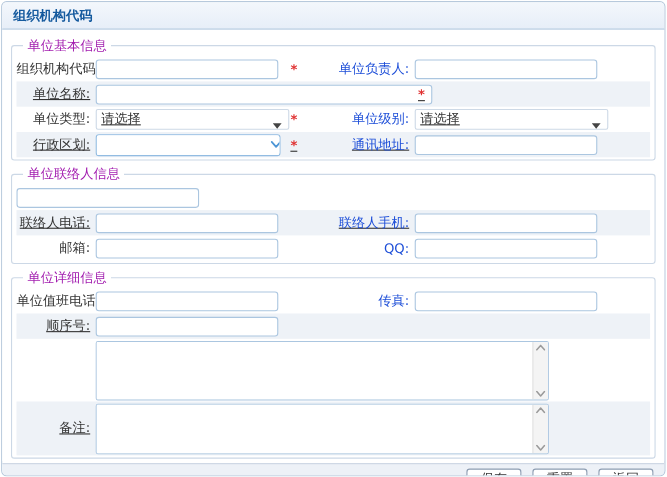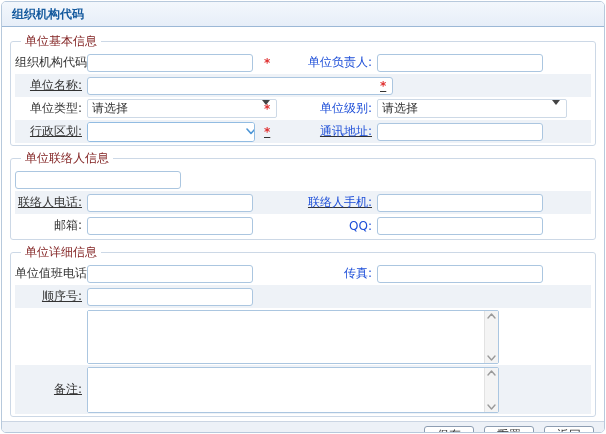--- a/index.html
+++ b/index.html
@@ -36,21 +36,21 @@
   }
   .content { flex: 1 1 auto; padding: 2px 6px 0 6px; background:#fff; }
   fieldset {
     border: 1px solid #ccd8e6;
     border-radius: 3px;
     margin: 4px 2px 2px 2px;
     padding: 1px 4px 2px 4px;
   }
   legend {
     font-size: 12px;
-    color: #7f1d1d;
+    color: #a21caf;
     padding: 0 4px;
     margin-left: 6px;
   }
   .row {
     display: grid;
     grid-template-columns: 72px 174px 14px 102px 174px 12px auto;
     align-items: center;
     min-height: 23px;
   }
   .row.alt { background: #eef2f7; text-decoration: underline; }
@@ -66,27 +66,28 @@
     font-family: inherit;
     background: #fff;
     outline: none;
   }
   input.txt.wide { width: 306px; }
   .span24 { grid-column: 2 / 5; }
   .span2e { grid-column: 2 / 7; }
   .star { color: #e03131; font-weight: bold; padding-left: 3px; }
   
   .select {
-    width: 190px; height: 19px;
+    width: 176px; height: 19px;
     border: 1px solid #cdd9e6;
     border-radius: 2px;
     background: #fff;
-    display: flex; align-items: flex-start;
+    display: flex; align-items: flex-end;
     padding: 0 4px;
     cursor: pointer;
+    text-decoration: underline;
   }
   .select .sel-text { flex: 1 1 auto; color: #333; }
   .select .caret {
     width: 0; height: 0;
     border-left: 4px solid transparent;
     border-right: 4px solid transparent;
     border-top: 5px solid #444;
     margin-right: 2px;
   }
   

